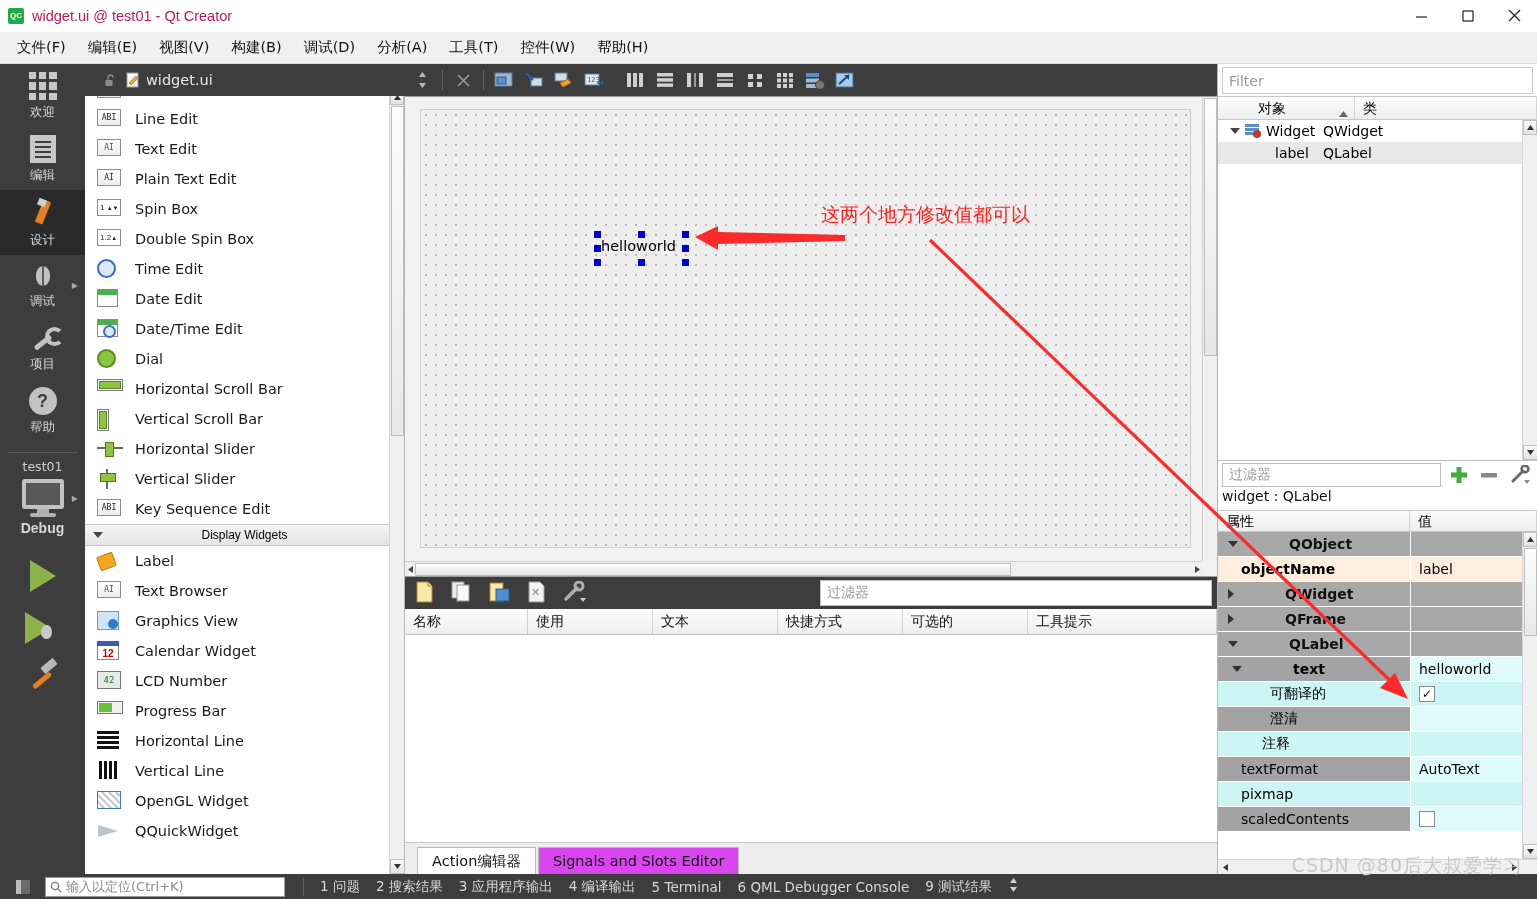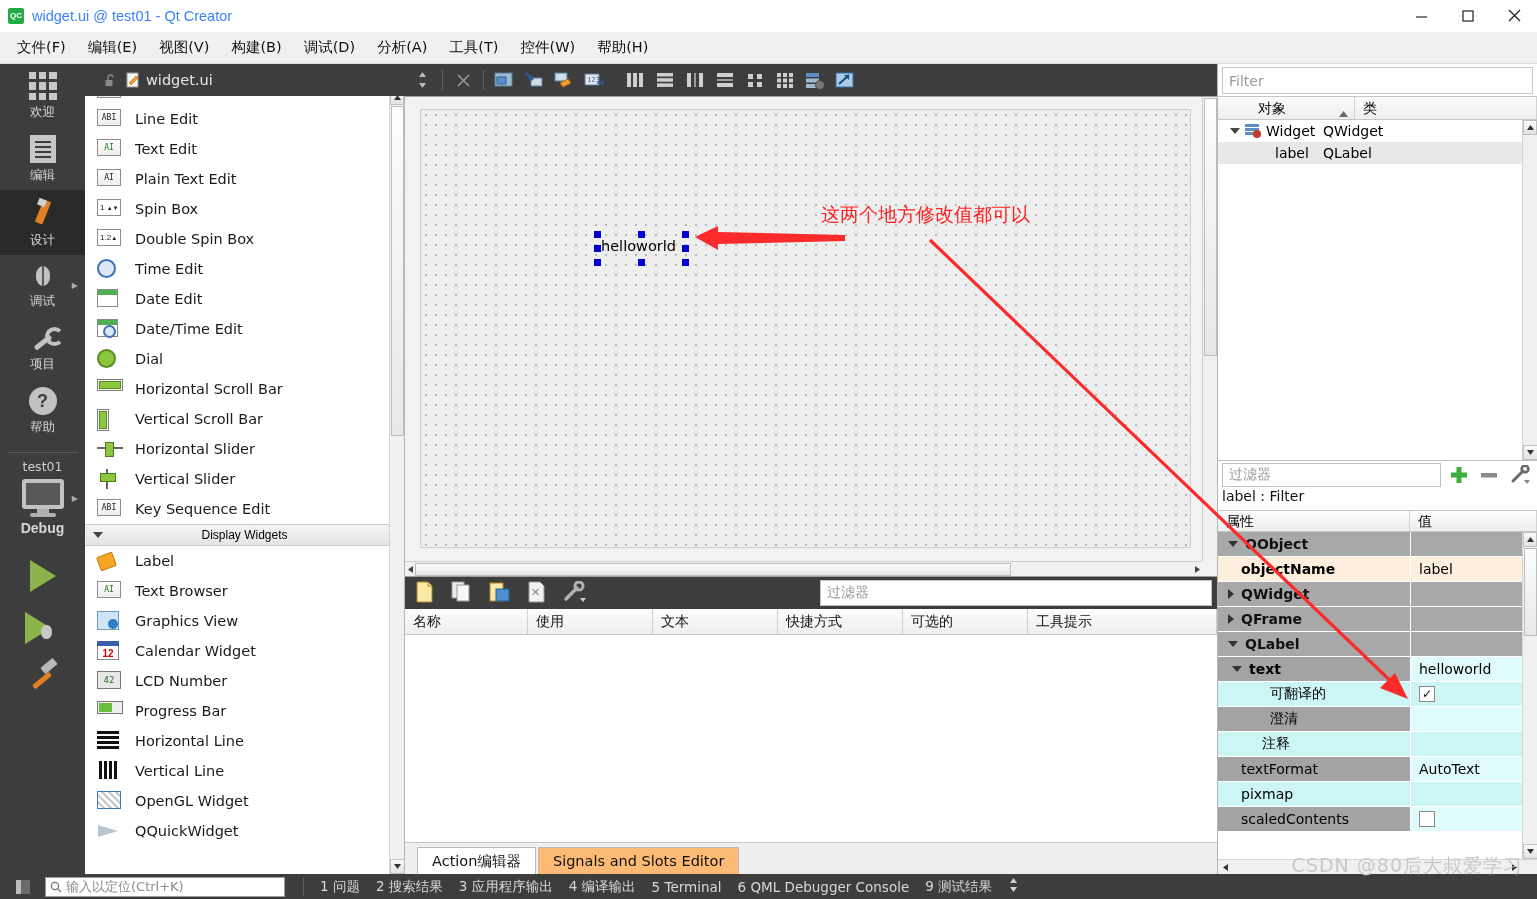--- a/index.html
+++ b/index.html
@@ -16,21 +16,21 @@
   
   #titlebar{
     height:32px; background:#ffffff; display:flex; align-items:center;
     border-bottom:1px solid #ffffff;
   }
   #app-icon{
     width:16px;height:16px;margin-left:8px;margin-right:8px;
     background:#22aa44;border-radius:2px;color:#fff;font-size:8px;
     display:flex;align-items:center;justify-content:center;font-weight:bold;
   }
-  #title-text{ font-size:14.5px; color:#3b82f6; }
+  #title-text{ font-size:14.5px; color:#be185d; }
   #win-btns{ margin-left:auto; display:flex; height:32px; }
   .win-btn{ width:46px; height:32px; display:flex; align-items:center;
             justify-content:center; color:#222; font-size:14px; }
   .win-btn svg{ display:block; }
 
   
   #menubar{
     height:32px; background:#f0f0f0; display:flex; align-items:center;
     padding-left:6px; border-bottom:1px solid #dcdcdc;
   }
@@ -225,21 +225,21 @@
     background:#fff; border:1px solid #c0c0c0; display:flex; align-items:center;
     padding-left:6px; color:#9a9a9a; font-size:14px; font-family:"DejaVu Sans",sans-serif;}
   #ae-head{ height:26px; display:flex; background:linear-gradient(#fcfcfc,#eeeeee);
     border-bottom:1px solid #c6c6c6; font-size:14px;}
   #ae-head div{ border-right:1px solid #d0d0d0; padding:4px 0 0 8px;
     font-family:"DejaVu Sans",sans-serif; color:#111;}
   #ae-body{ flex:1; background:#fff; }
   #ae-tabs{ height:32px; background:#eeeeee; display:flex; align-items:flex-end;
     padding-left:12px; border-top:1px solid #c6c6c6;}
   .ae-tab{ height:27px; padding:0 14px; display:flex; align-items:center;
-    font-size:14.5px; background:#fdba74; border:1px solid #bbb; border-bottom:none;
+    font-size:14.5px; background:#d946ef; border:1px solid #bbb; border-bottom:none;
     margin-right:2px; color:#111; font-family:"DejaVu Sans",sans-serif;}
   .ae-tab.active{ background:#ffffff; }
 
   
   #rightdock{
     position:absolute; left:1217px; top:64px; width:320px; height:810px;
     background:#ffffff; display:flex; flex-direction:column;
     border-left:1px solid #b5b5b5;
   }
   #obj-filter{ height:27px; border:1px solid #c8c8c8; margin:3px 4px 2px 4px;
@@ -268,21 +268,21 @@
     font-family:"DejaVu Sans",sans-serif;}
   #prop-title{ height:22px; font-size:14px; padding-left:4px; color:#111;
     font-family:"DejaVu Sans",sans-serif; background:#fff;}
   #prop-head{ height:22px; display:flex; background:linear-gradient(#fcfcfc,#eeeeee);
     border-top:1px solid #c6c6c6; border-bottom:1px solid #c6c6c6; font-size:14px;}
   #prop-head div{ padding:2px 0 0 8px; border-right:1px solid #d3d3d3;
     font-family:"DejaVu Sans",sans-serif;}
   #prop-table{ flex:1; position:relative; overflow:hidden; background:#fff;}
   .p-row{ height:25px; display:flex; align-items:center; font-size:14px;
     font-family:"DejaVu Sans",sans-serif; border-bottom:1px solid #ffffff;}
-  .p-name{ width:192px; display:flex; align-items:center; height:100%; padding-left:8px;}
+  .p-name{ width:192px; display:flex; align-items:center; height:100%; padding-left:8px;gap:44px;}
   .p-val{ flex:1; height:100%; display:flex; align-items:center; padding-left:8px;
     border-left:1px solid #ffffff;}
   .grp{ background:#a8a8a8; font-weight:bold; color:#111; }
   .grp .p-name{ padding-left:4px; }
   .grp .p-val{ background:#a8a8a8; }
   .p-tri{ width:0;height:0;border-left:5px solid transparent;border-right:5px solid transparent;
     border-top:6px solid #333; margin-right:7px; margin-left:6px;}
   .p-tri.closed{ border-top:none; border-left:6px solid #333; border-top:5px solid transparent;
     border-bottom:5px solid transparent; border-right:none;}
   .row-name{ background:#fdeedd; }
@@ -905,21 +905,21 @@
     </div>
     <div style="width:26px;display:flex;justify-content:center;">
       <svg width="20" height="20">
           <path d="M3 16 L13 6" stroke="#6a6a6a" stroke-width="3" stroke-linecap="round"></path>
           <circle cx="15" cy="4" r="3.4" fill="none" stroke="#6a6a6a" stroke-width="2.6"></circle>
           <polygon points="14,15 20,15 17,19" fill="#8a8a8a"></polygon>
         </svg>
     </div>
   </div>
 
-  <div id="prop-title">label : Filter</div>
+  <div id="prop-title">widget : QLabel</div>
 
   <div id="prop-head">
     <div style="width:192px;">属性</div>
     <div style="flex:1;">值</div>
   </div>
 
   <div id="prop-table">
     <div class="p-row grp">
       <div class="p-name">
           <div class="p-tri"></div>

